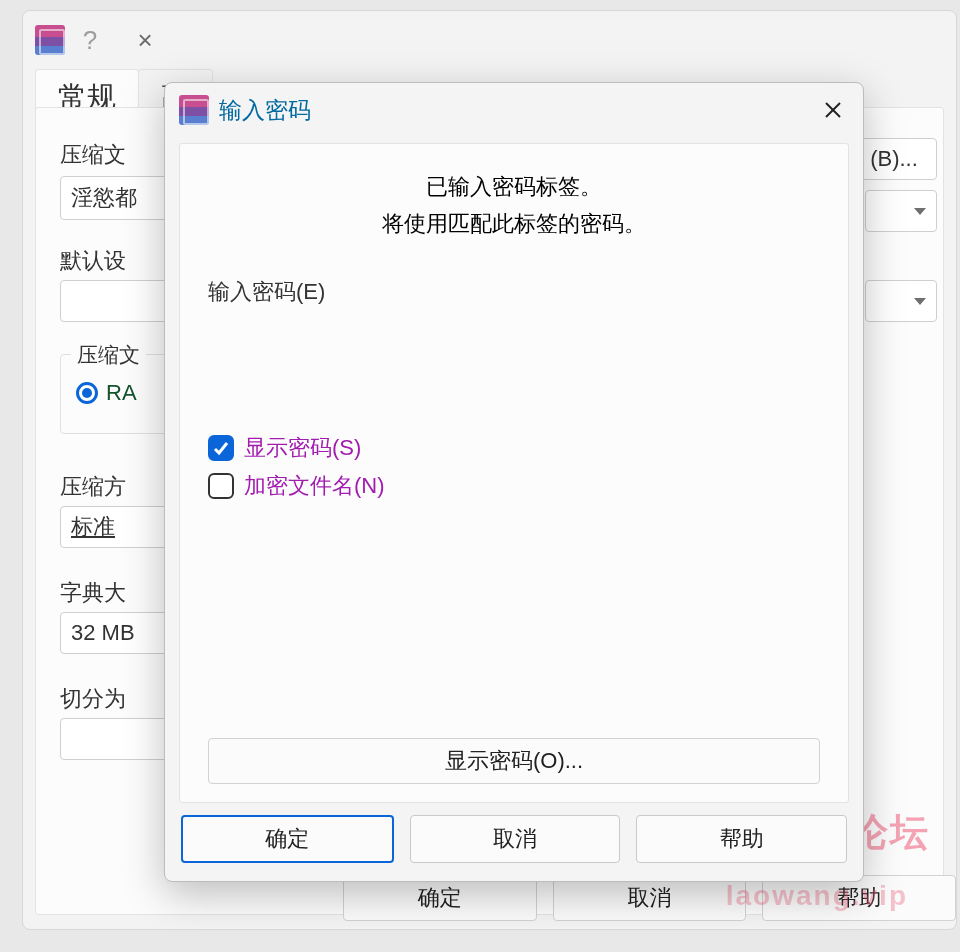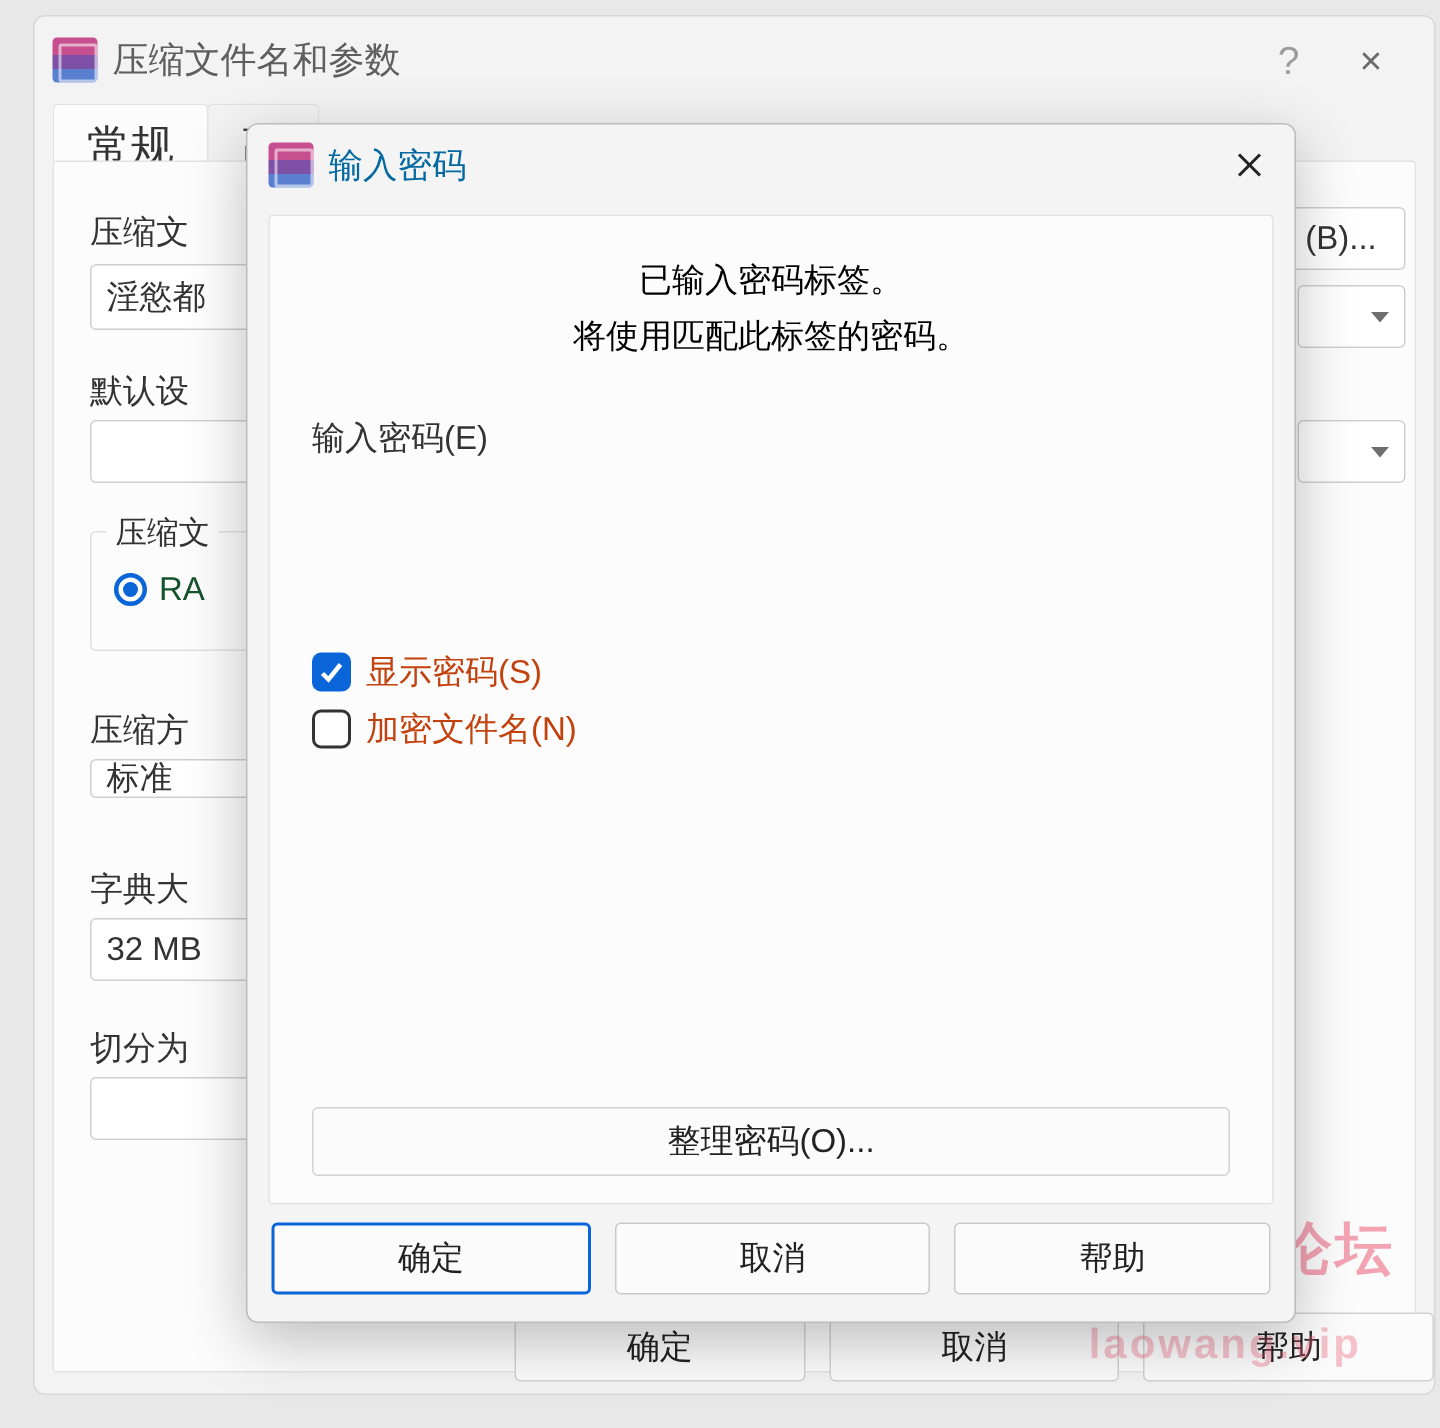--- a/index.html
+++ b/index.html
@@ -244,21 +244,21 @@
   }
   .combo .combo-btn{
     width:42px;height:100%;
     border-left:1px solid #0a66d8;
     display:flex;align-items:center;justify-content:center;
     cursor:pointer;
   }
 
   .check-row{
     display:flex;align-items:center;gap:10px;
-    font-size:22px;color:#c2410c;
+    font-size:22px;color:#a21caf;
     margin-top:8px;
   }
   .cbox{
     width:26px;height:26px;
     border:2px solid #333;
     border-radius:6px;
     display:flex;align-items:center;justify-content:center;
     background:#fff;
   }
   .cbox.checked{
@@ -296,21 +296,20 @@
   .modal-footer .btn.primary{
     border:2px solid #0a66d8;
   }
 </style>
 </head>
 <body>
 
 <div class="bg-window">
   <div class="bg-titlebar">
     <div class="winrar-icon"></div>
-    <div class="bg-title">压缩文件名和参数</div>
     <div class="bg-help-q">?</div>
     <div class="bg-close-x">×</div>
   </div>
 
   <div style="position:relative; margin:38px 12px 0;">
     <div class="bg-tabs">
       <div class="bg-tab">常规</div>
       <div class="bg-tab inactive">高</div>
     </div>
   </div>
@@ -329,21 +328,21 @@
       <div class="bg-group-title">压缩文</div>
     </div>
     <div class="bg-radio" style="top:272px; left:40px;">
       <span class="radio-dot-outer">
           <span class="radio-dot-inner"></span>
         </span>
       <span>RA</span>
     </div>
 
     <div class="bg-label" style="top:364px; left:24px;">压缩方</div>
-    <div class="bg-field" style="top:398px; left:24px; width:110px; height:26px;">
+    <div class="bg-field" style="top:398px; left:24px; width:110px; height:42px;text-decoration:underline;">
       <span>标准</span>
     </div>
 
     <div class="bg-label" style="top:470px; left:24px;">字典大</div>
     <div class="bg-field" style="top:504px; left:24px; width:110px; height:42px;">
       <span>32 MB</span>
     </div>
 
     <div class="bg-label" style="top:576px; left:24px;text-align:right;">切分为</div>
     <div class="bg-field" style="top:610px; left:24px; width:110px; height:42px;"></div>
@@ -399,21 +398,21 @@
       </span>
       <span>显示密码(S)</span>
     </div>
     <div class="check-row">
       <span class="cbox"></span>
       <span>加密文件名(N)</span>
     </div>
 
     <div class="spacer"></div>
 
-    <div class="org-btn">整理密码(O)...</div>
+    <div class="org-btn">显示密码(O)...</div>
   </div>
 
   <div class="modal-footer">
     <div class="btn primary">确定</div>
     <div class="btn">取消</div>
     <div class="btn">帮助</div>
   </div>
 </div>
 
 </body></html>

